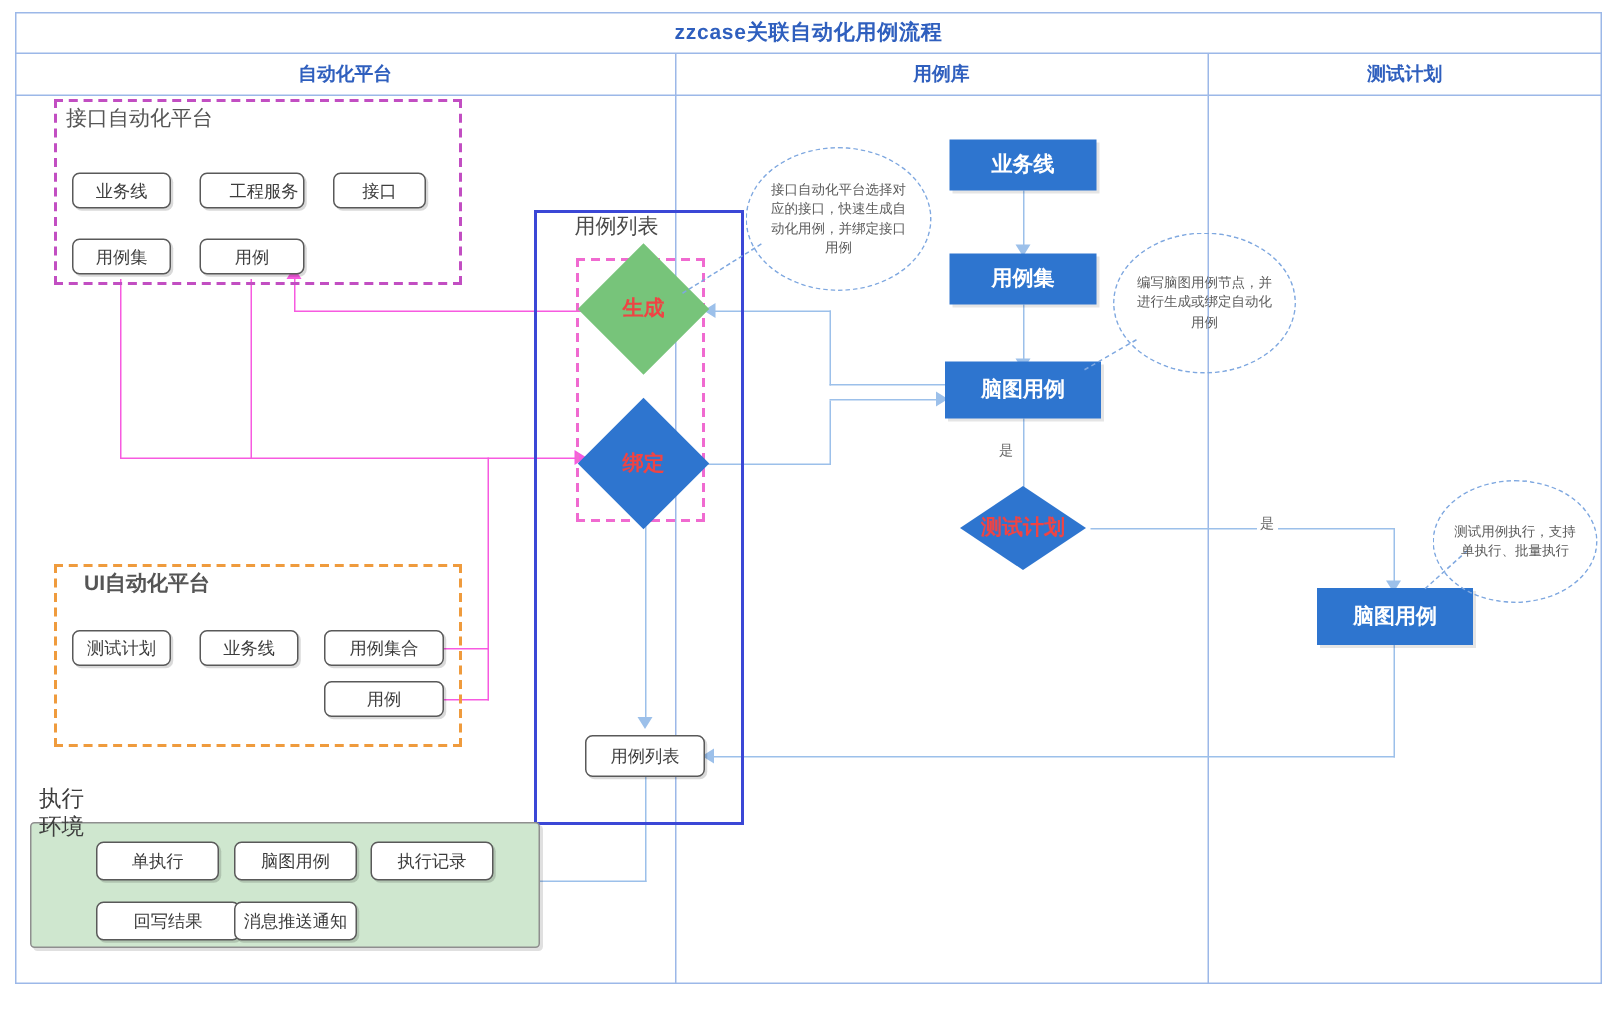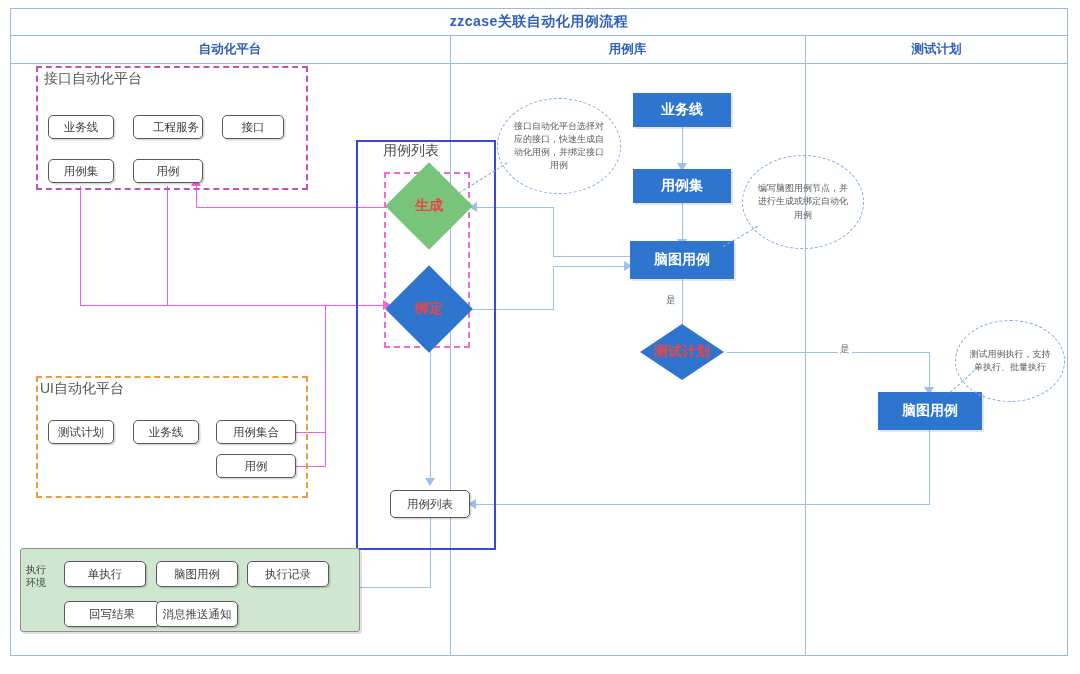--- a/index.html
+++ b/index.html
@@ -144,21 +144,21 @@
 
   <div class="grp grp-api"></div>
   <div class="grp-label" style="left:44px;top:70px;">接口自动化平台</div>
   <div class="node" style="left:48px;top:115px;width:66px;height:24px;">业务线</div>
   <div class="node" style="left:133px;top:115px;width:70px;height:24px;padding-left:16px;">工程服务</div>
   <div class="node" style="left:222px;top:115px;width:62px;height:24px;">接口</div>
   <div class="node" style="left:48px;top:159px;width:66px;height:24px;">用例集</div>
   <div class="node" style="left:133px;top:159px;width:70px;height:24px;">用例</div>
 
   <div class="grp grp-ui"></div>
-  <div class="grp-label" style="left:40px;top:380px;">UI自动化平台</div>
+  <div class="grp-label" style="left:56px;top:380px;font-weight:bold;">UI自动化平台</div>
   <div class="node" style="left:48px;top:420px;width:66px;height:24px;">测试计划</div>
   <div class="node" style="left:133px;top:420px;width:66px;height:24px;">业务线</div>
   <div class="node" style="left:216px;top:420px;width:80px;height:24px;">用例集合</div>
   <div class="node" style="left:216px;top:454px;width:80px;height:24px;">用例</div>
 
   <div class="grp grp-caselist"></div>
   <div class="grp-label" style="left:383px;top:142px;font-size:14px;color:#4a4a4a;">用例列表</div>
   <div class="grp grp-inner-dash"></div>
 
   <div class="dia dia-green" style="left:398px;top:175px;width:62px;height:62px;">
@@ -181,21 +181,21 @@
       <svg width="84" height="56" viewBox="0 0 84 56">
         <polygon points="42,0 84,28 42,56 0,28" fill="#2e75cf"></polygon>
       </svg>
     </i>
     <span>测试计划</span>
   </div>
 
   <div class="bnode" style="left:878px;top:392px;width:104px;height:38px;">脑图用例</div>
 
   <div class="grp grp-exec"></div>
-  <div class="grp-label" style="left:26px;top:564px;font-size:10px;color:#3d3d3d;line-height:1.25;font-family:Liberation Serif, serif;">
+  <div class="grp-label" style="left:26px;top:524px;font-size:15px;color:#3d3d3d;line-height:1.25;font-family:Liberation Serif, serif;">
     <span>执行</span><br>
     <span>环境</span>
   </div>
   <div class="node" style="left:64px;top:561px;width:82px;height:26px;">单执行</div>
   <div class="node" style="left:156px;top:561px;width:82px;height:26px;">脑图用例</div>
   <div class="node" style="left:247px;top:561px;width:82px;height:26px;">执行记录</div>
   <div class="node" style="left:64px;top:601px;width:96px;height:26px;">回写结果</div>
   <div class="node" style="left:156px;top:601px;width:82px;height:26px;">消息推送通知</div>
 
   <div class="dash-lead" style="left:455px;top:195px;width:62px;transform:rotate(-32deg);"></div>

